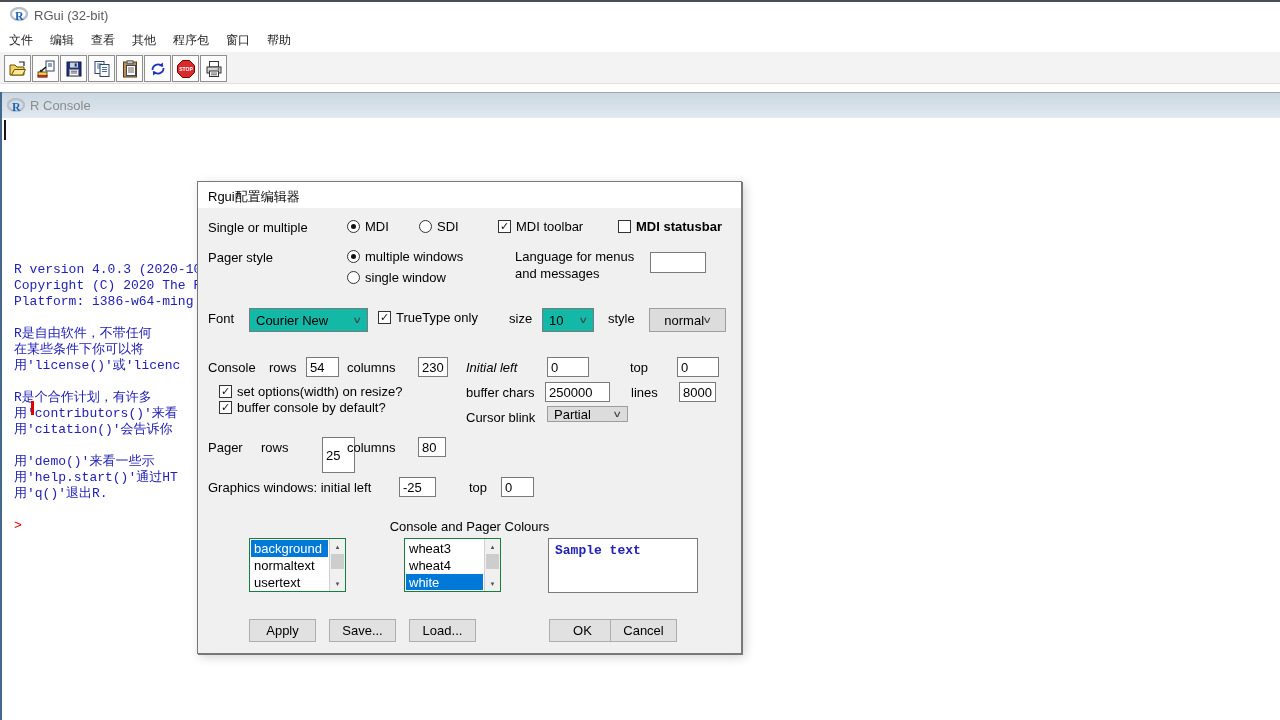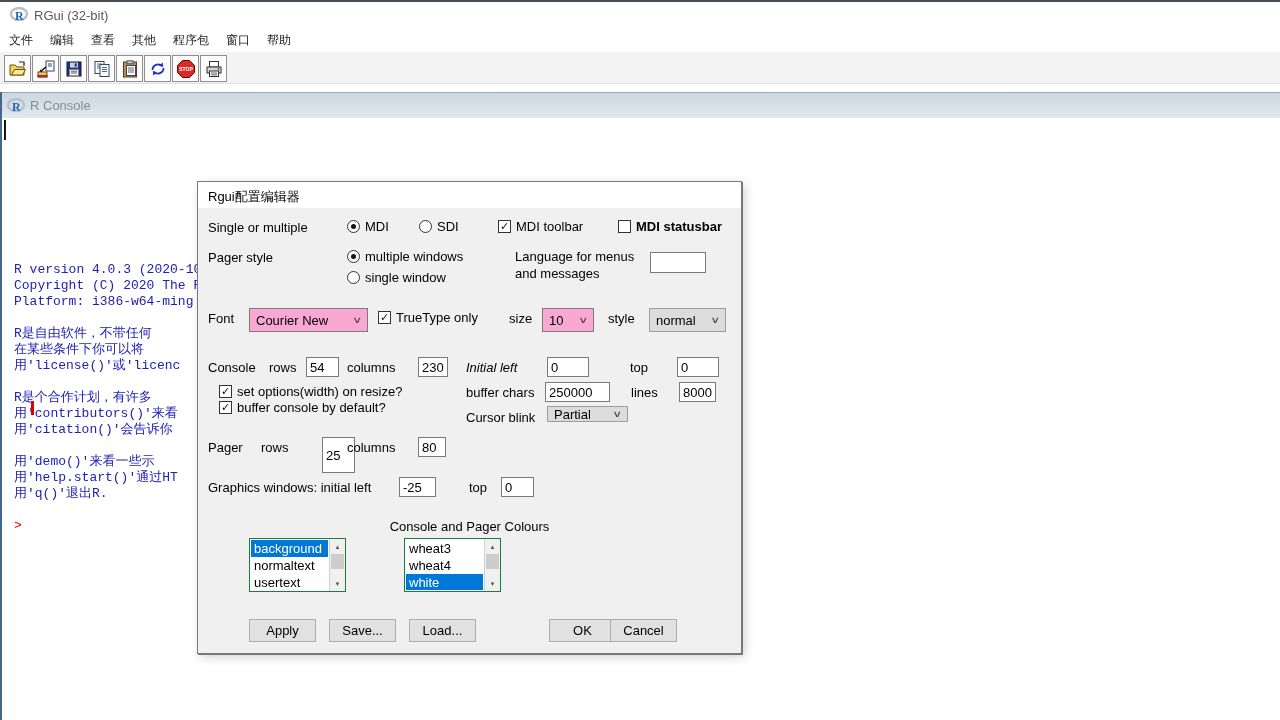--- a/index.html
+++ b/index.html
@@ -32,21 +32,21 @@
   .console-line.red{color:#e00000;}
   #prompt-caret{left:31px;top:401px;width:3px;height:14px;background:#e00000;}
   
   #dialog{left:197px;top:181px;width:543px;height:471px;background:#f0f0f0;
           border:1px solid #787878;box-shadow:1px 1px 0 #787878,3px 3px 10px rgba(0,0,0,.18);box-sizing:content-box;}
   #dialog-titlebar{position:absolute;left:0;top:0;width:100%;height:26px;background:#ffffff;}
   #dialog-title{position:absolute;left:10px;top:6px;font-size:13px;color:#000;}
   .lbl{position:absolute;font-size:13px;color:#000;white-space:nowrap;}
   .input{position:absolute;background:#fff;border:1px solid #7a7a7a;font-size:13px;
          font-family:"Liberation Sans",sans-serif;padding:0 3px;box-sizing:border-box;outline:none;}
-  .combo{position:absolute;border:1px solid #7a7a7a;background:#f9a8d4;box-sizing:border-box;
+  .combo{position:absolute;border:1px solid #7a7a7a;background:#14b8a6;box-sizing:border-box;
          display:flex;align-items:center;justify-content:space-between;padding:0 6px;font-size:13px;}
   .combo.gray{background:#dcdcdc;border-color:#9d9d9d;}
   .chev{font-size:9px;color:#444;transform:scaleX(1.5);}
   .check-row,.radio-row{position:absolute;display:flex;align-items:center;gap:5px;}
   .check-box{width:13px;height:13px;background:#fff;border:1px solid #333;display:flex;
              align-items:center;justify-content:center;font-size:11px;line-height:11px;color:#111;box-sizing:border-box;flex:0 0 13px;}
   .radio-circ{width:13px;height:13px;border:1px solid #333;border-radius:50%;box-sizing:border-box;
               background:#fff;position:relative;flex:0 0 13px;}
   .radio-circ.selected::after{content:"";position:absolute;left:3px;top:3px;width:5px;height:5px;
               border-radius:50%;background:#111;}
@@ -248,21 +248,21 @@
   <div class="check-row" style="left:180px;top:128px;">
     <span class="check-box">✓</span>
     <span class="cr-lbl">TrueType only</span>
   </div>
   <span class="lbl" style="left:311px;top:129px;">size</span>
   <div class="combo" style="left:344px;top:126px;width:52px;height:24px;">
     <span>10</span>
     <span class="chev">∨</span>
   </div>
   <span class="lbl" style="left:410px;top:129px;">style</span>
-  <div class="combo gray" style="left:451px;top:126px;width:77px;height:24px;">
+  <div class="combo gray" style="left:451px;top:126px;width:77px;height:24px;justify-content:center;">
     <span>normal</span>
     <span class="chev">∨</span>
   </div>
 
   <span class="lbl" style="left:10px;top:178px;">Console</span>
   <span class="lbl" style="left:71px;top:178px;">rows</span>
   <input class="input" style="left: 108px; top: 175px; width: 33px; height: 20px;" value="54">
   <span class="lbl" style="left:149px;top:178px;">columns</span>
   <input class="input" style="left: 220px; top: 175px; width: 30px; height: 20px;" value="230">
   <span class="lbl" style="left:268px;top:178px;font-style:italic;">Initial left</span>
@@ -320,19 +320,22 @@
         <div class="lb-item">wheat4</div>
         <div class="lb-item selected">white</div>
       </div>
     <div class="sb">
       <div class="sb-up">▴</div>
       <div class="sb-thumb"></div>
       <div class="sb-dn">▾</div>
     </div>
   </div>
 
+  <div id="sample-box">
+    <span id="sample-text">Sample text</span>
+  </div>
 
   <div class="btn" style="left:51px;top:437px;">Apply</div>
   <div class="btn" style="left:131px;top:437px;">Save...</div>
   <div class="btn" style="left:211px;top:437px;">Load...</div>
   <div class="btn" style="left:351px;top:437px;">OK</div>
   <div class="btn" style="left:412px;top:437px;">Cancel</div>
 </div>
 
 </body></html>

